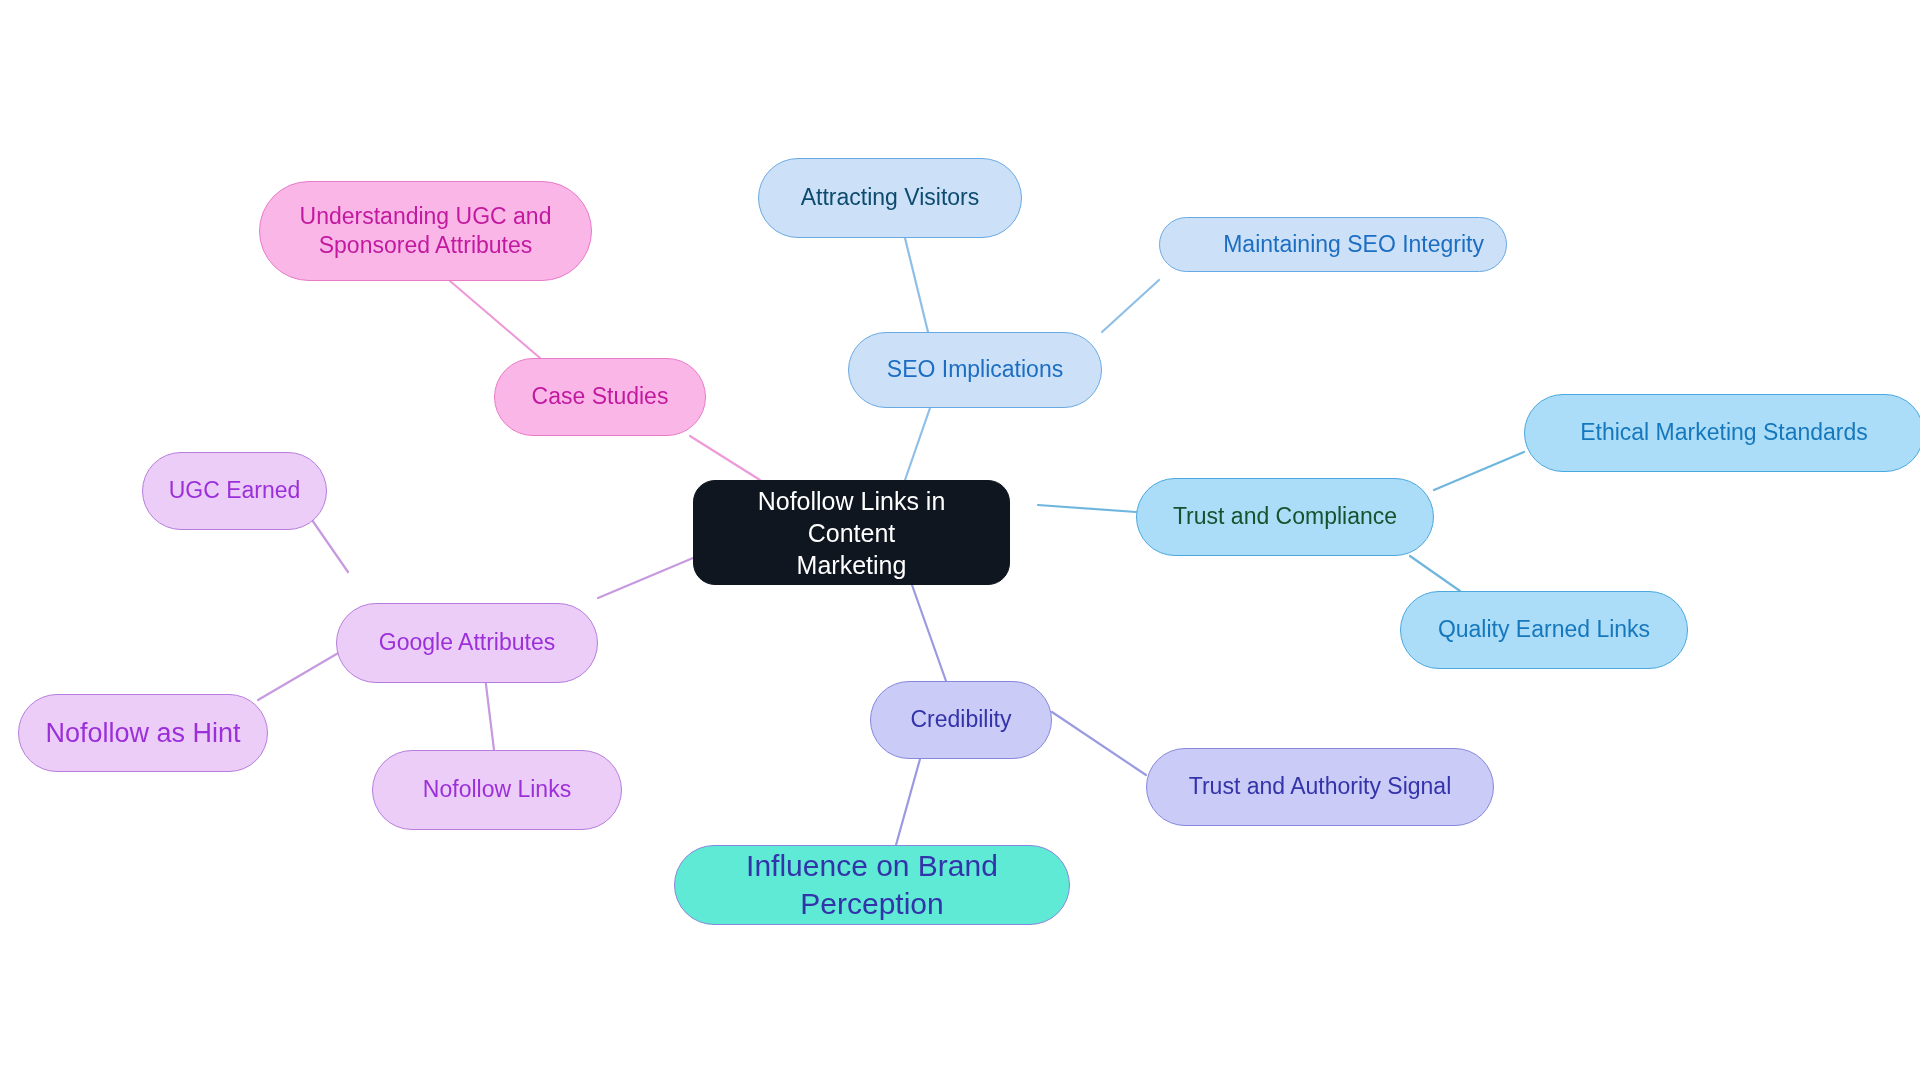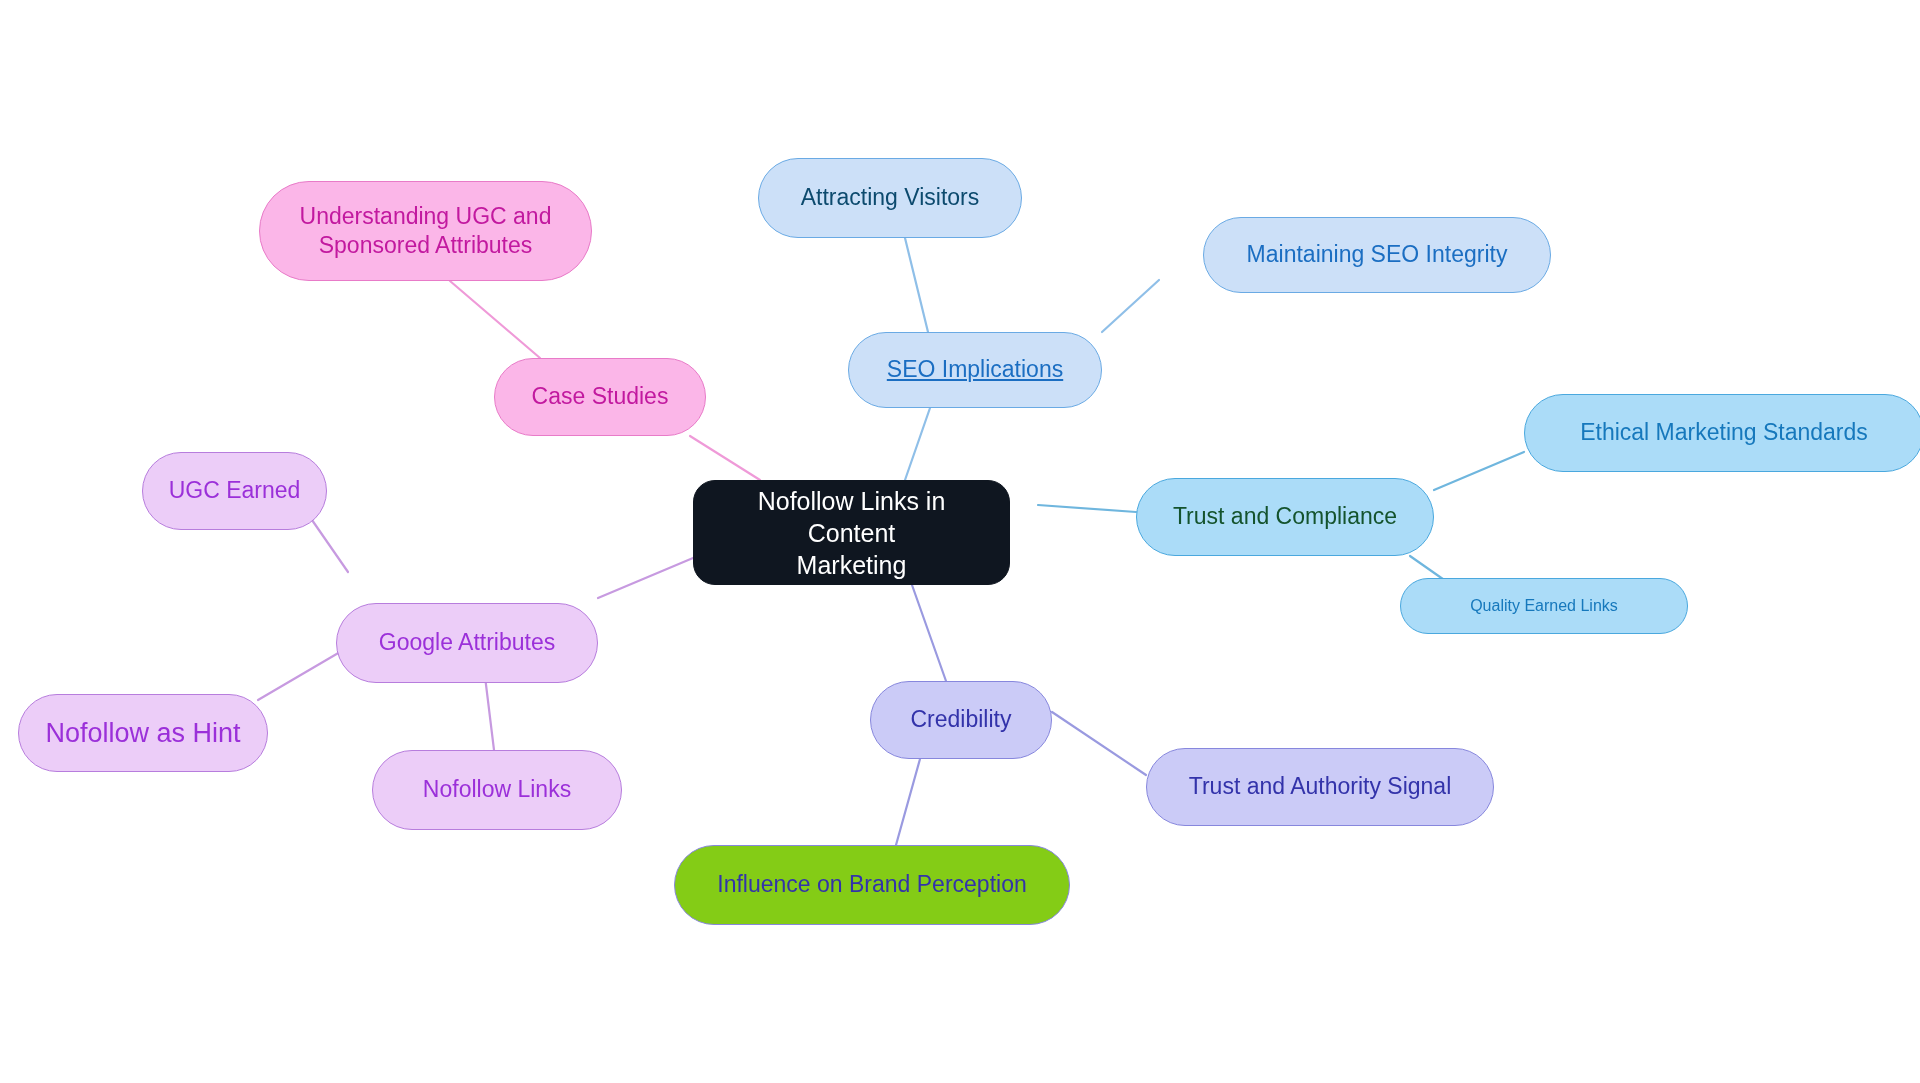--- a/index.html
+++ b/index.html
@@ -65,29 +65,29 @@
       <line x1="693" y1="558" x2="598" y2="598" stroke="#c79ae0" stroke-width="2.2" stroke-linecap="round"></line>
       <line x1="348" y1="572" x2="312" y2="520" stroke="#c79ae0" stroke-width="2.2" stroke-linecap="round"></line>
       <line x1="340" y1="652" x2="258" y2="700" stroke="#c79ae0" stroke-width="2.2" stroke-linecap="round"></line>
       <line x1="482" y1="652" x2="494" y2="750" stroke="#c79ae0" stroke-width="2.2" stroke-linecap="round"></line>
       <line x1="760" y1="480" x2="690" y2="436" stroke="#ef9ad8" stroke-width="2.2" stroke-linecap="round"></line>
       <line x1="540" y1="358" x2="450" y2="281" stroke="#ef9ad8" stroke-width="2.2" stroke-linecap="round"></line>
     </svg>
   <div id="nodes">
       <div class="node root" style="left: 693px; top: 480px; width: 317px; height: 105px; background: rgb(15, 22, 32); border-color: rgb(15, 22, 32); color: rgb(255, 255, 255); font-size: 25px;"><span>Nofollow Links in Content
 Marketing</span></div>
-      <div class="node branch" style="left: 848px; top: 332px; width: 254px; height: 76px; background: rgb(204, 224, 248); border-color: rgb(106, 170, 228); color: rgb(27, 110, 194); font-size: 23px; text-decoration: underline;"><span>SEO Implications</span></div>
+      <div class="node branch" style="left: 848px; top: 332px; width: 254px; height: 76px; background: rgb(204, 224, 248); border-color: rgb(106, 170, 228); color: rgb(27, 110, 194); font-size: 23px;"><span>SEO Implications</span></div>
       <div class="node leaf" style="left: 758px; top: 158px; width: 264px; height: 80px; background: rgb(204, 224, 248); border-color: rgb(106, 170, 228); color: #0c4a6e; font-size: 23px;"><span>Attracting Visitors</span></div>
-      <div class="node leaf" style="left: 1203px; top: 217px; width: 348px; height: 76px; background: rgb(204, 224, 248); border-color: rgb(106, 170, 228); color: rgb(27, 110, 194); font-size: 23px;"><span>Maintaining SEO Integrity</span></div>
+      <div class="node leaf" style="left: 1159px; top: 217px; width: 348px; height: 55px; background: rgb(204, 224, 248); border-color: rgb(106, 170, 228); color: rgb(27, 110, 194); font-size: 23px; justify-content: flex-end;"><span>Maintaining SEO Integrity</span></div>
       <div class="node branch" style="left: 1136px; top: 478px; width: 298px; height: 78px; background: rgb(171, 220, 248); border-color: rgb(74, 168, 222); color: #14532d; font-size: 23px;"><span>Trust and Compliance</span></div>
       <div class="node branch" style="left: 1524px; top: 394px; width: 400px; height: 78px; background: rgb(171, 220, 248); border-color: rgb(74, 168, 222); color: rgb(22, 120, 188); font-size: 23px;"><span>Ethical Marketing Standards</span></div>
-      <div class="node branch" style="left: 1400px; top: 578px; width: 288px; height: 56px; background: rgb(171, 220, 248); border-color: rgb(74, 168, 222); color: rgb(22, 120, 188); font-size: 16px;"><span>Quality Earned Links</span></div>
+      <div class="node branch" style="left: 1400px; top: 591px; width: 288px; height: 78px; background: rgb(171, 220, 248); border-color: rgb(74, 168, 222); color: rgb(22, 120, 188); font-size: 23px;"><span>Quality Earned Links</span></div>
       <div class="node branch" style="left: 870px; top: 681px; width: 182px; height: 78px; background: rgb(203, 203, 247); border-color: rgb(135, 135, 221); color: rgb(51, 51, 170); font-size: 23px;"><span>Credibility</span></div>
       <div class="node leaf" style="left: 1146px; top: 748px; width: 348px; height: 78px; background: rgb(203, 203, 247); border-color: rgb(135, 135, 221); color: rgb(51, 51, 170); font-size: 23px;"><span>Trust and Authority Signal</span></div>
-      <div class="node leaf" style="left: 674px; top: 845px; width: 396px; height: 80px; background: #84cc16; border-color: rgb(135, 135, 221); color: rgb(51, 51, 170); font-size: 23px;"><span>Influence on Brand Perception</span></div>
+      <div class="node leaf" style="left: 674px; top: 845px; width: 396px; height: 80px; background: #5eead4; border-color: rgb(135, 135, 221); color: rgb(51, 51, 170); font-size: 30px;"><span>Influence on Brand Perception</span></div>
       <div class="node branch" style="left: 336px; top: 603px; width: 262px; height: 80px; background: rgb(236, 205, 248); border-color: rgb(183, 125, 221); color: rgb(155, 48, 217); font-size: 23px;"><span>Google Attributes</span></div>
       <div class="node leaf" style="left: 142px; top: 452px; width: 185px; height: 78px; background: rgb(236, 205, 248); border-color: rgb(183, 125, 221); color: rgb(155, 48, 217); font-size: 23px;"><span>UGC Earned</span></div>
       <div class="node leaf" style="left: 18px; top: 694px; width: 250px; height: 78px; background: rgb(236, 205, 248); border-color: rgb(183, 125, 221); color: rgb(155, 48, 217); font-size: 27px;"><span>Nofollow as Hint</span></div>
       <div class="node leaf" style="left: 372px; top: 750px; width: 250px; height: 80px; background: rgb(236, 205, 248); border-color: rgb(183, 125, 221); color: rgb(155, 48, 217); font-size: 23px;"><span>Nofollow Links</span></div>
       <div class="node branch" style="left: 494px; top: 358px; width: 212px; height: 78px; background: rgb(251, 182, 232); border-color: rgb(232, 123, 200); color: rgb(194, 25, 159); font-size: 23px;"><span>Case Studies</span></div>
       <div class="node leaf" style="left: 259px; top: 181px; width: 333px; height: 100px; background: rgb(251, 182, 232); border-color: rgb(232, 123, 200); color: rgb(194, 25, 159); font-size: 23px;"><span>Understanding UGC and
 Sponsored Attributes</span></div>
     </div>
 </div>
 

